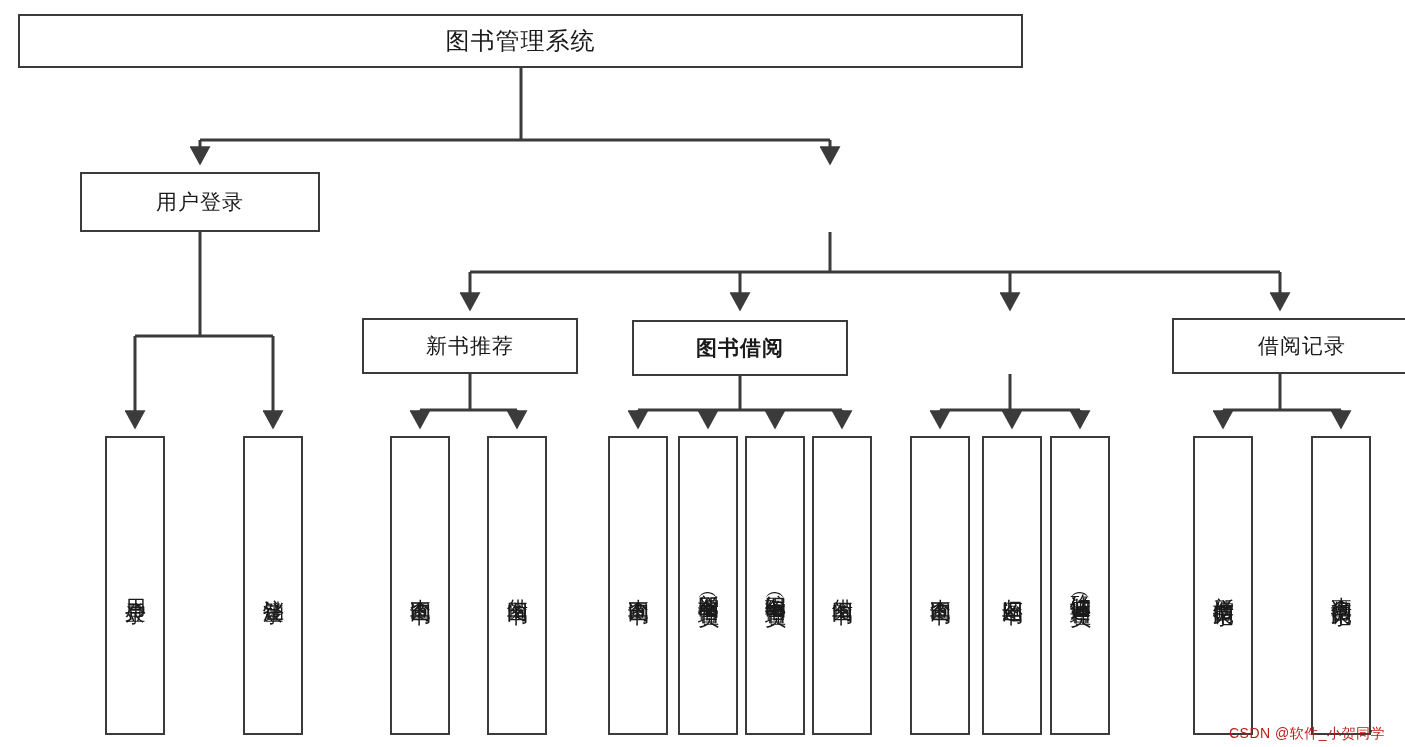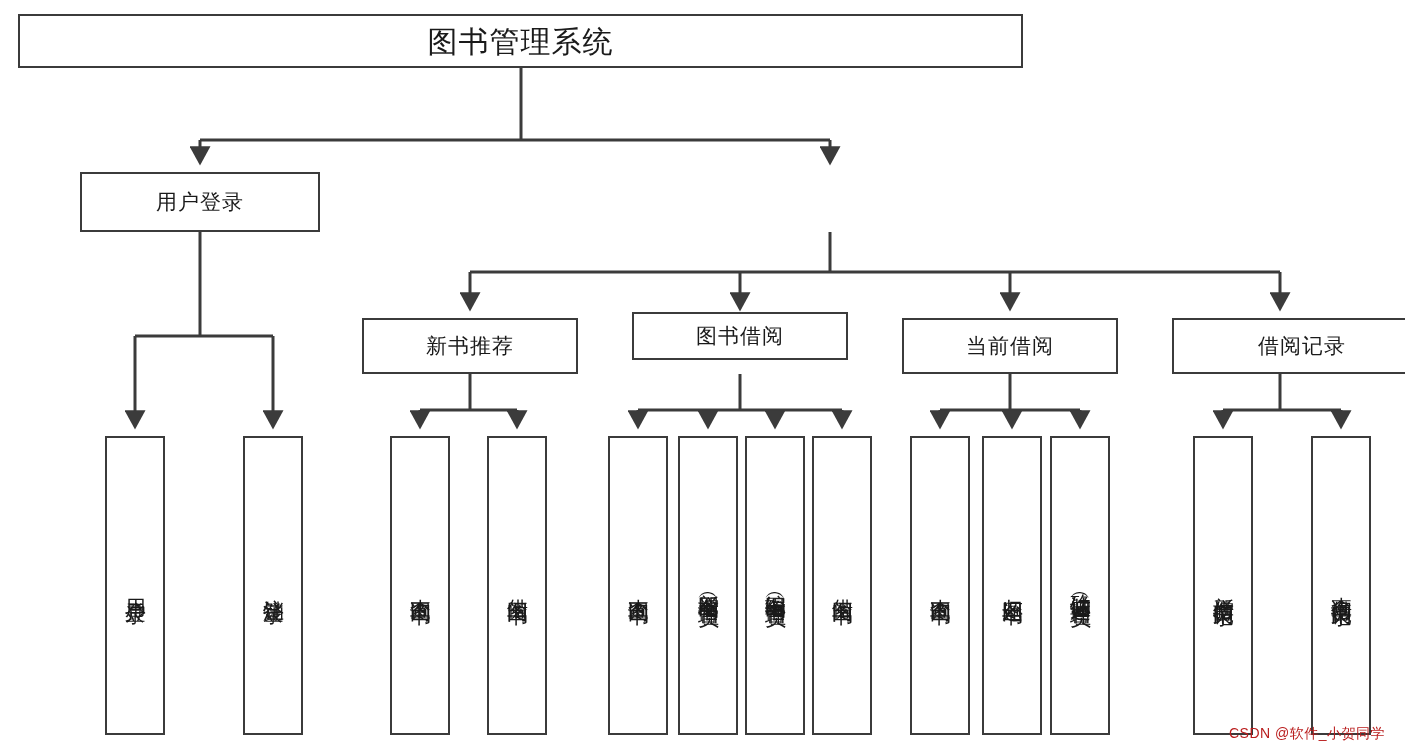--- a/index.html
+++ b/index.html
@@ -44,21 +44,21 @@
     line-height:1.18;
     padding:6px 0;
   }
   .node.vert .lbl{
     writing-mode:vertical-rl;
     text-orientation:upright;
     white-space:nowrap;
   }
   #root{
     left:18px;top:14px;width:1005px;height:54px;
-    font-size:30px;
+    font-size:24px;
   }
   .watermark{
     position:absolute;
     right:20px;bottom:4px;
     font-size:14px;
     color:#b91c1c;
     letter-spacing:0.5px;
     z-index:5;
     white-space:nowrap;
   }
@@ -116,22 +116,21 @@
       <path d="M 1223 410 L 1223 426" marker-end="url(#arrow)"></path>
       <path d="M 1341 410 L 1341 426" marker-end="url(#arrow)"></path>
     </g>
   </svg>
 
   <div class="node horiz" id="root">图书管理系统</div>
 
   <div class="node horiz" style="left:80px;top:172px;width:240px;height:60px;">用户登录</div>
 
   <div class="node horiz" style="left:362px;top:318px;width:216px;height:56px;">新书推荐</div>
-  <div class="node horiz" style="left:632px;top:312px;width:216px;height:48px;">图书借阅</div>
-  <div class="node horiz" style="left:902px;top:318px;width:216px;height:56px;">当前借阅</div>
+  <div class="node horiz" style="left:632px;top:320px;width:216px;height:56px;font-weight:bold;">图书借阅</div>
   <div class="node horiz" style="left:1172px;top:318px;width:260px;height:56px;">借阅记录</div>
 
   <div class="node vert" style="left:105px;top:436px;width:60px;height:299px;">
     <span class="lbl">用户登录</span>
   </div>
   <div class="node vert" style="left:243px;top:436px;width:60px;height:299px;">
     <span class="lbl">注销登录</span>
   </div>
 
   <div class="node vert" style="left:390px;top:436px;width:60px;height:299px;">

